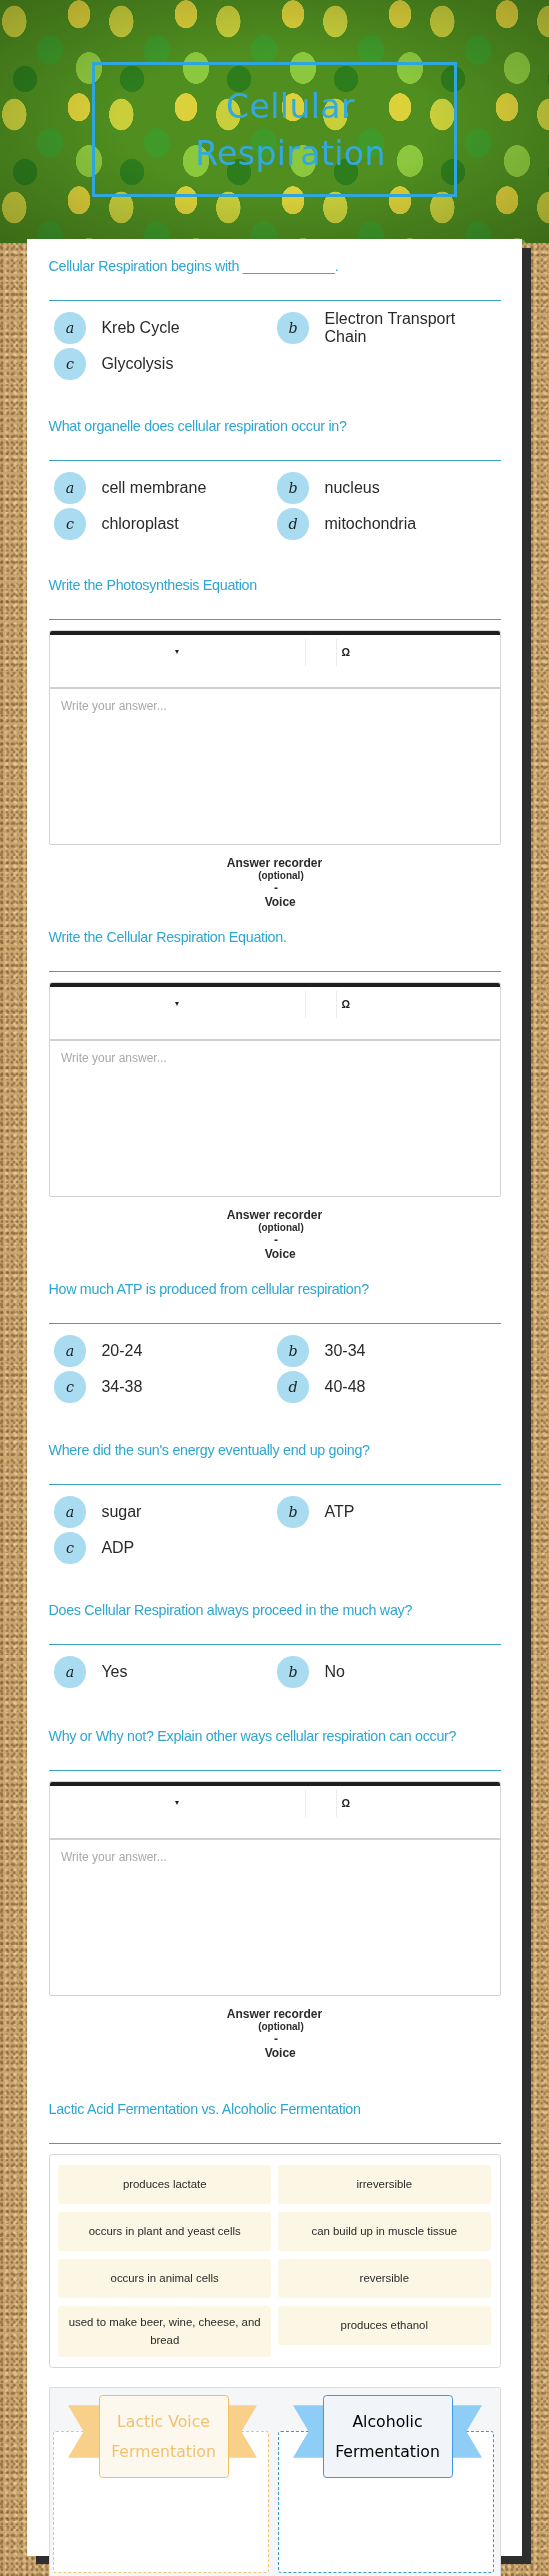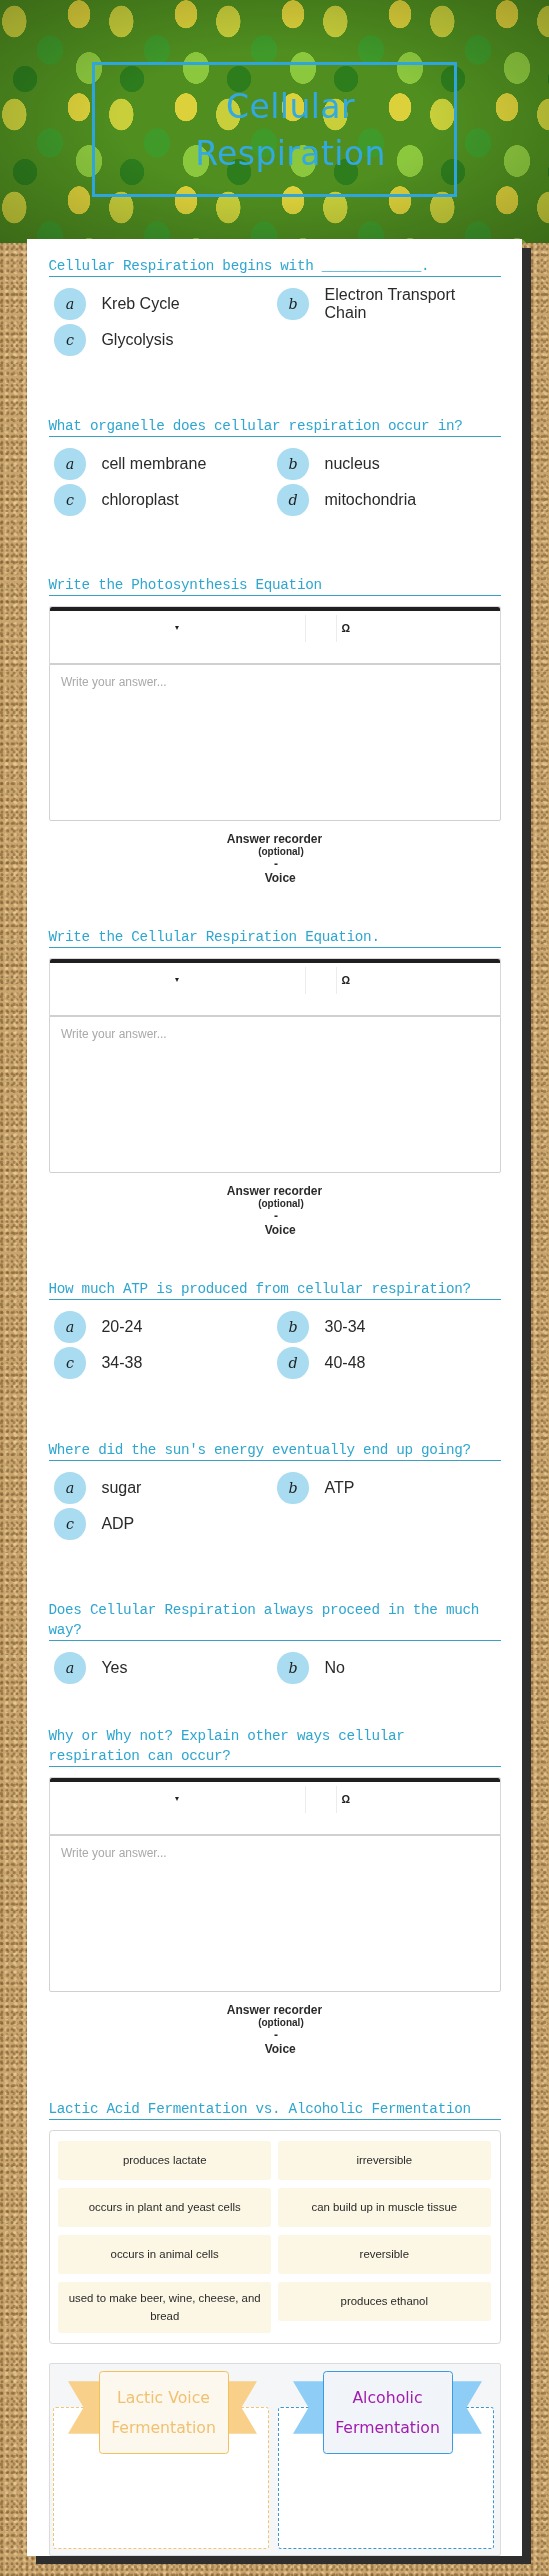--- a/index.html
+++ b/index.html
@@ -44,23 +44,23 @@
   .card-shadow {
     position: absolute; left: 36px; top: 248px; width: 495px; height: 2316px;
     background: #2e2e2e;
   }
   .card {
     position: absolute; left: 27px; top: 239px; width: 495px; height: 2317px;
     background: #ffffff;
   }
   .q { position: absolute; left: 21.5px; width: 452px; }
   .q-title {
-    font-family: Liberation Mono, monospace;
+    font-family: Liberation Sans, sans-serif;
     color: #2ea6cf; font-size: 14.3px; line-height: 20px;
-    padding-bottom: 0; border-bottom: 1.4px solid #3aa0c4;
+    padding-bottom: 24px; border-bottom: 1.4px solid #3aa0c4;
     letter-spacing: -0.3px;
   }
   .opts { display: grid; grid-template-columns: 1fr 1fr; row-gap: 4.3px; margin-top: 11.4px; padding-left: 5.7px; }
   .opt { display: flex; align-items: center; height: 31.5px; cursor: pointer; }
   .opt-badge {
     width: 31.5px; height: 31.5px; border-radius: 50%;
     background: #a9dcf0; color: #1e1e1e;
     display: flex; align-items: center; justify-content: center;
     font-family: "DejaVu Serif", serif; font-style: italic; font-size: 14.3px;
     flex-shrink: 0;
@@ -85,21 +85,21 @@
   .rec-voice { font-size: 12px; font-weight: bold; color: #2b2b2b; margin-left: 11.4px; }
   .drag-box { margin-top: 10px; border: 0.7px solid #d6d6d6; border-radius: 3.6px; padding: 10px 8.6px 10px 8.6px; display: grid; grid-template-columns: 1fr 1fr; column-gap: 6.4px; row-gap: 7.9px; align-items: start; }
   .chip { background: #fcf6e4; border-radius: 2.9px; min-height: 39px; padding: 7.2px 10px; display: flex; align-items: center; justify-content: center; text-align: center; font-size: 11.4px; line-height: 18.6px; color: #2a2a2a; cursor: grab; }
   .buckets { margin-top: 18.6px; height: 193px; background: #f5f6f8; border: 0.7px solid #dcdcdc; border-radius: 2.1px; position: relative; }
   .bucket { position: absolute; top: 43px; width: 216px; height: 142px; border: 1.4px dashed; border-radius: 2.9px; background: #ffffff; }
   .bucket.lactic { left: 3.6px; border-color: #f2c46f; }
   .bucket.alco { left: 228px; border-color: #3c97d0; }
   .ribbon-tail { position: absolute; top: 17px; width: 34px; height: 53px; }
   .ribbon-label { position: absolute; top: 7.2px; width: 130px; height: 83px; border: 1.4px solid; border-radius: 3.6px; display: flex; align-items: center; justify-content: center; text-align: center; font-family: "DejaVu Sans", sans-serif; font-size: 15.7px; line-height: 30px; z-index: 2; }
   .ribbon-label.lactic { left: 49px; background: #fdf8ee; border-color: #f1c15e; color: #f0c170; }
-  .ribbon-label.alco { left: 273px; background: #f1f5fa; border-color: #3c9ae0; color: #a21caf; }
+  .ribbon-label.alco { left: 273px; background: #f1f5fa; border-color: #3c9ae0; color: #000000; }
 </style>
 </head>
 <body>
 
 <div class="hero">
   <div class="hero-frame">
     <div class="hero-title">
       <div>Cellular</div>
       <div>Respiration</div>
     </div>

